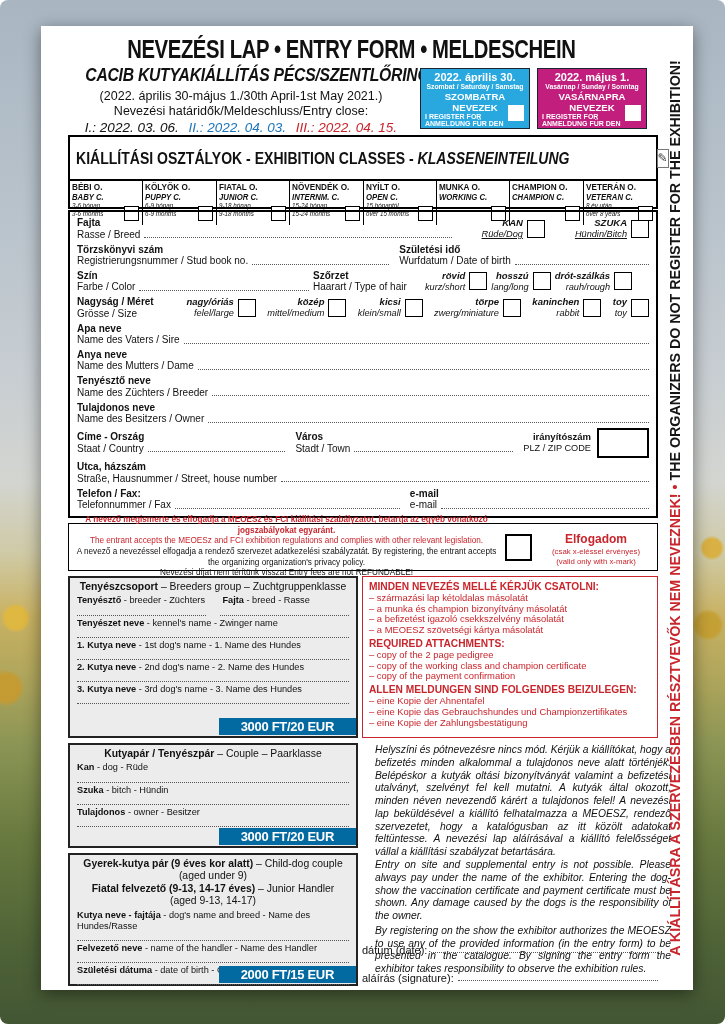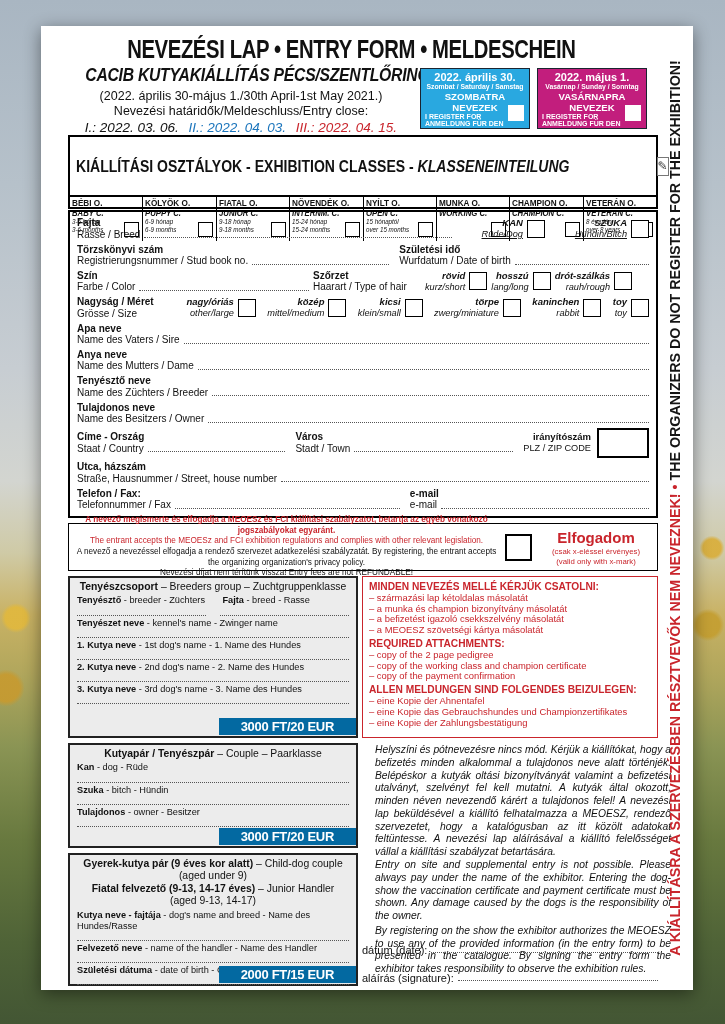--- a/index.html
+++ b/index.html
@@ -5,20 +5,21 @@
   html,body { margin:0; padding:0; }
   body { width:725px; height:1024px; font-family:"Liberation Sans", sans-serif; color:#111; }
 
   .scene { position:relative; width:725px; height:1024px; overflow:hidden;
     background:
       radial-gradient(circle 24px at 16px 618px, rgba(224,184,63,.95) 0 45%, transparent 62%),
       radial-gradient(circle 30px at 6px 688px, rgba(199,154,47,.9) 0 45%, transparent 62%),
       radial-gradient(circle 20px at 712px 548px, rgba(217,175,62,.95) 0 45%, transparent 62%),
       radial-gradient(circle 26px at 708px 625px, rgba(196,158,48,.9) 0 45%, transparent 62%),
       linear-gradient(180deg,#a9b6c2 0%,#b6c1ca 18%,#c7cdd2 36%,#d3d5d0 47%,#cfcaa6 54%,#c9b264 60%,#b0a65c 66%,#8a9454 73%,#68793f 82%,#4f6337 92%,#435634 100%);
+    border-radius: 8px;
   }
 
   .paper { position:absolute; left:41px; top:26px; width:652px; height:964px; background:#fff;
            box-shadow:0 4px 16px rgba(0,0,0,.45); }
 
   
   .title { position:absolute; top:8px; left:10px; width:600px; text-align:center; }
   .title span { display:inline-block; transform:scaleX(.78); font-weight:bold; font-size:26px; letter-spacing:-.5px; white-space:nowrap; }
   .subblock { position:absolute; left:14px; top:38px; width:372px; text-align:center; }
   .sub1 span { display:inline-block; transform:scaleX(.85); font-weight:bold; font-style:italic; font-size:18.5px; white-space:nowrap; letter-spacing:-.3px; }
@@ -34,21 +35,21 @@
   .daybox.sat { background:#29a8e0; }
   .daybox.sun { background:#c21e7d; }
   .db-date { text-align:center; font-weight:bold; font-size:11px; }
   .db-days { text-align:center; font-weight:bold; font-size:6.8px; }
   .db-reg  { text-align:center; font-weight:bold; font-size:9.6px; margin-top:1px; }
   .db-en, .db-de { font-size:7px; font-weight:bold; }
   .db-cb { position:absolute; right:5px; bottom:7px; width:16px; height:16px; background:#fff; }
 
   
   .classes { position:absolute; left:27px; top:109px; width:590px; height:74px; border:2px solid #000; box-sizing:border-box; }
-  .chead { height:26px; border-bottom:2px solid #000; display:flex; align-items:center; padding:16px 6px; }
+  .chead { height:26px; border-bottom:2px solid #000; display:flex; align-items:center; padding:8px 6px; }
   .chead-text { transform:scaleX(.85); transform-origin:left center; white-space:nowrap; font-size:16.5px; font-weight:bold; }
   .pencil-box { margin-left:auto; width:22px; height:17px; border:1px solid #777; display:flex; align-items:center; justify-content:center; font-size:12px; color:#333; }
   .ccols { display:flex; height:44px; }
   .ccol { flex:1; padding:1px 2px; position:relative; box-sizing:border-box; }
   .ccol + .ccol { border-left:1.6px solid #000; }
   .ccol .n { font-size:9.3px; font-weight:bold; white-space:nowrap; transform:scaleX(.88); transform-origin:left; }
   .ccol .e { font-size:8.8px; font-weight:bold; font-style:italic; white-space:nowrap; transform:scaleX(.88); transform-origin:left; }
   .ccol .a { font-size:6.8px; font-style:italic; line-height:1.15; white-space:nowrap; transform:scaleX(.92); transform-origin:left; }
   .ccol .cb { position:absolute; right:3px; bottom:4px; width:15px; height:15px; }
 
@@ -70,21 +71,21 @@
   .zipbox { width:52px; height:30px; border:2px solid #000; box-sizing:border-box; flex:0 0 auto; }
 
   
   .accept { position:absolute; left:27px; top:497px; width:590px; height:48px; border:1.5px solid #000; box-sizing:border-box;
             display:flex; align-items:center; padding:2px 5px; }
   .accept-text { flex:1; text-align:center; font-size:8.2px; line-height:1.3; }
   .red { color:#c9252c; }
   .b { font-weight:bold; }
   .accept-cb { width:23px; height:23px; border:2px solid #000; margin:0 8px 0 6px; flex:0 0 auto; background:#fff; }
   .accept-label { width:112px; text-align:center; color:#c9252c; line-height:1.2; flex:0 0 auto; }
-  .accept-label .big { font-size:15px;text-align:right; }
+  .accept-label .big { font-size:12px;text-align:right; }
   .accept-label .sm { font-size:7.8px; display:block; }
 
   
   .graybox { position:absolute; left:27px; width:290px; background:#ececec; border:2px solid #222; box-sizing:border-box; padding:3px 7px; }
   .gb-breeders { top:550px; height:162px; }
   .gb-couple   { top:717px; height:105px; }
   .gb-child    { top:827px; height:133px; }
   .gb-title { text-align:center; font-size:10.4px; line-height:1.2; }
   .gb-row { font-size:9.2px; margin-top:2px; line-height:1.2; }
   .gb-dots { border-bottom:1.3px dotted #555; height:8px; }
@@ -294,21 +295,21 @@
       </div>
 
       <div class="row-flex" style="justify-content:space-between; gap:4px;">
         <div style="width:98px;">
           <div class="h">Nagyság / Méret</div>
           <div class="s">Grösse / Size</div>
         </div>
         <div class="cbg">
           <div class="t">
               <div class="h">nagy/óriás</div>
-              <div class="s">other/large</div>
+              <div class="s">felel/large</div>
             </div>
           <div class="cb"></div>
         </div>
         <div class="cbg">
           <div class="t">
               <div class="h">közép</div>
               <div class="s">mittel/medium</div>
             </div>
           <div class="cb"></div>
         </div>

